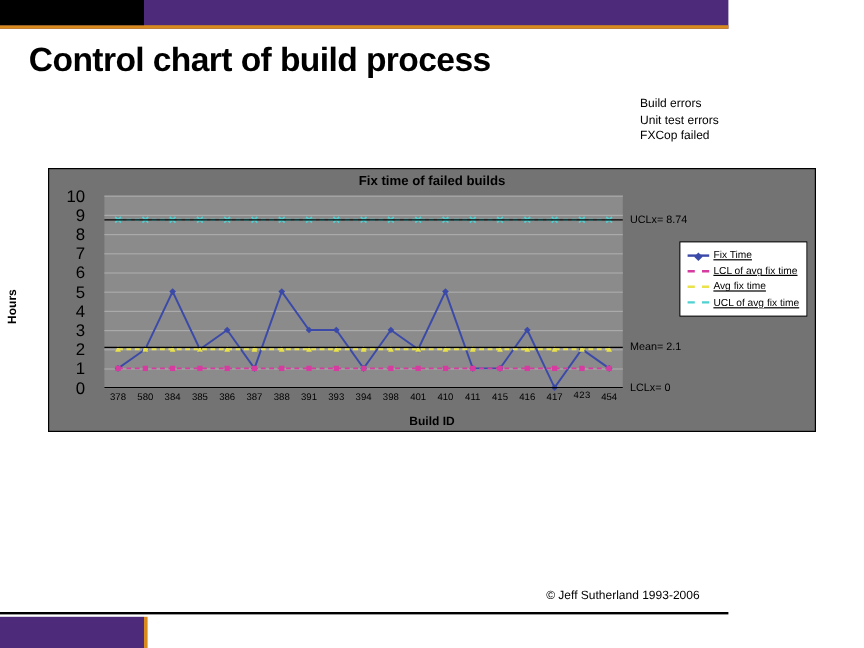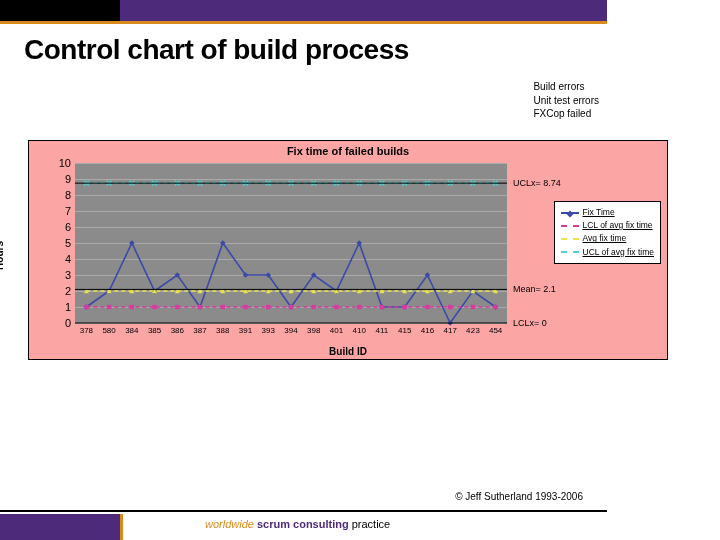--- a/index.html
+++ b/index.html
@@ -2,28 +2,28 @@
 <html><head>
 <meta charset="utf-8">
 <style>
   * { box-sizing: border-box; margin: 0; padding: 0; }
   html, body { width: 720px; height: 540px; font-family: Arial, sans-serif; background: #fff; }
   .slide { width: 607px; height: 540px; position: relative; }
   .topbar { width: 100%; height: 24px; background: #4d2b7a; position: relative; border-bottom: 3px solid #d88a1c; }
   .topbar::before { content: ""; position: absolute; left: 0; top: 0; width: 120px; height: 100%; background: #000; }
   .title { font-size: 28px; font-weight: 900; color: #000; padding: 10px 24px 6px 24px; font-family: "Arial Black", Arial, sans-serif; letter-spacing: -0.5px; }
   .note-list { position: absolute; right: 8px; top: 80px; font-size: 10px; line-height: 1.35; color: #000; }
-  .chart-outer { position: absolute; left: 28px; top: 140px; width: 640px; height: 220px; border: 1px solid #000; background: #fca5a5; }
+  .chart-outer { position: absolute; left: 40px; top: 140px; width: 640px; height: 220px; border: 1px solid #000; background: #737373; }
   .chart-title { text-align: center; font-size: 11px; font-weight: bold; color: #000; margin-top: 4px; }
   .ylabel { position: absolute; left: -30px; top: 50%; transform: translateX(-50%) rotate(-90deg); font-size: 10px; font-weight: bold; }
   .xlabel { position: absolute; left: 50%; bottom: 2px; transform: translateX(-50%); font-size: 10px; font-weight: bold; }
   .plot-wrap { position: absolute; left: 46px; top: 22px; width: 432px; height: 160px; }
   .plot-bg { position: absolute; left: 0; top: 0; width: 100%; height: 100%; background: #8b8b8b; }
   .plot-svg { position: absolute; left: 0; top: 0; width: 100%; height: 100%; overflow: visible; }
-  .ytick { position: absolute; right: 100%; margin-right: 4px; font-size: 11px; transform: translateY(-50%); color: #000; }
+  .ytick { position: absolute; right: 100%; margin-right: 16px; font-size: 14px; transform: translateY(-50%); color: #000; }
   .xtick { position: absolute; top: 100%; margin-top: 3px; font-size: 8px; transform: translateX(-50%); color: #000; }
   .ref-label { position: absolute; left: 100%; margin-left: 6px; font-size: 9px; transform: translateY(-50%); color: #000; white-space: nowrap; }
   .grid-line { position: absolute; left: 0; width: 100%; height: 0; border-top: 1px solid #aaa; }
   .legend { position: absolute; right: 6px; top: 60px; background: #fff; border: 1px solid #000; padding: 4px 6px; font-size: 8.5px; line-height: 1.55; }
   .legend-row { display: flex; align-items: center; gap: 4px; text-decoration: underline; }
   .legend-line { width: 18px; height: 0; border-top: 2px solid; position: relative; }
   .legend-dash { border-top-style: dashed; }
   .legend-dot { width: 5px; height: 5px; position: absolute; left: 50%; top: 50%; transform: translate(-50%,-50%) rotate(45deg); }
   .footer { position: absolute; left: 0; bottom: 0; width: 100%; height: 30px; border-top: 2px solid #000; }
   .footer-bar { position: absolute; left: 0; top: 2px; width: 120px; height: 100%; background: #4d2b7a; }
@@ -218,16 +218,13 @@
           <span>UCL of avg fix time</span>
         </div>
       </div>
   </div>
 
   <div class="copyright">© Jeff Sutherland 1993-2006</div>
 
   <div class="footer">
     <div class="footer-bar"></div>
   </div>
-  <div class="tagline">
-    <span class="tag-orange">worldwide </span><span class="tag-purple">scrum consulting </span><span class="tag-black">practice</span>
-  </div>
 </div>
 
 </body></html>

